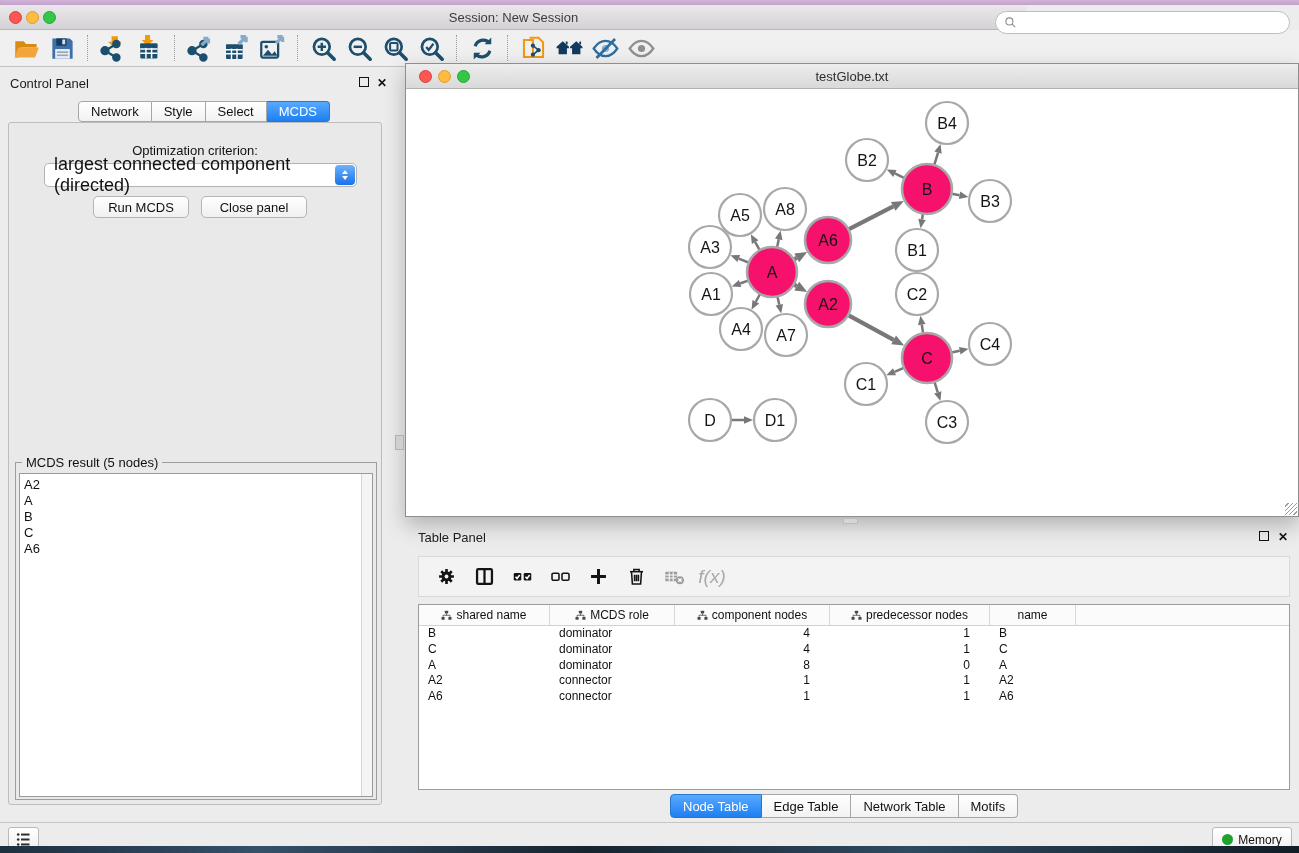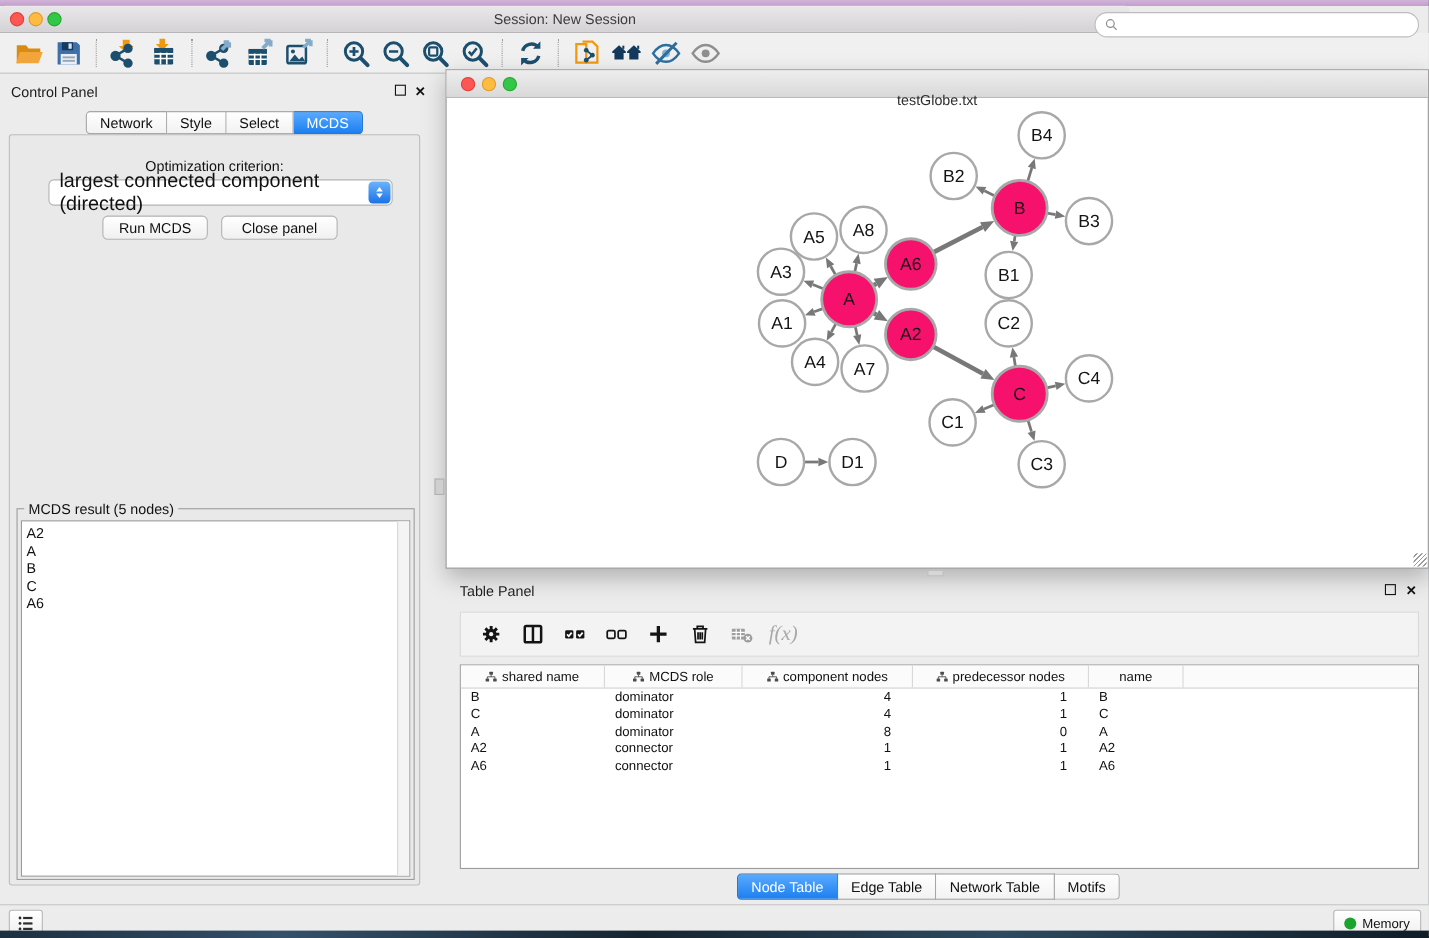--- a/index.html
+++ b/index.html
@@ -67,34 +67,34 @@
   #result-scroll { position:absolute; right:0; top:0; width:11px; height:100%; background:#f4f4f4; border-left:1px solid #d6d6d6; }
 
   
   #net-win { left:405px; top:58px; width:894px; height:454px; background:#fff;
      border:1px solid #8e8e8e; box-shadow:0 8px 20px rgba(0,0,0,.25); }
   #net-titlebar { left:0; top:0; width:100%; height:25px;
      background:linear-gradient(#ededed,#d9d9d9); border-bottom:1px solid #b2b2b2; }
   #net-titlebar .r { left:13px; background:#fc5753; border:1px solid #df3e3a; }
   #net-titlebar .y { left:32px; background:#fdbc40; border:1px solid #de9c2e; }
   #net-titlebar .g { left:51px; background:#33c748; border:1px solid #27a532; }
-  #net-title { width:100%; text-align:center; top:5px; font-size:13px; color:#2e2e2e;margin-top:14px; }
+  #net-title { width:100%; text-align:center; top:5px; font-size:13px; color:#2e2e2e; }
   #graph { position:absolute; left:0; top:25px; }
   #net-grip { right:1px; bottom:1px; width:12px; height:12px;
      background:repeating-linear-gradient(135deg,transparent 0 2px,#9a9a9a 2px 3px); }
   .splitter-grip-v { left:395px; top:430px; width:9px; height:15px; background:#cfcfcf; border:1px solid #b0b0b0; }
   .splitter-grip-h { left:843px; top:513px; width:15px; height:6px; background:#d6d6d6; border:1px solid #bcbcbc; }
 
   
   #tp-title { left:418px; top:525px; font-size:13px; color:#1c1c1c; }
   #tp-toolbar { left:418px; top:551px; width:872px; height:41px; background:#f3f3f3;
      border:1px solid #d9d9d9; display:flex; align-items:center; padding-left:8px; }
   .tp-btn { width:38px; height:30px; display:flex; align-items:center; justify-content:center; }
   .tp-btn svg { width:21px; height:21px; }
-  .tp-btn .fx { font-family:Liberation Serif, serif; font-style:italic; font-size:19px; color:#a9a9a9; }
+  .tp-btn .fx { font-family:Liberation Sans, sans-serif; font-style:italic; font-size:19px; color:#a9a9a9; }
   #node-table { left:418px; top:599px; width:872px; height:186px; background:#fff; border:1px solid #9b9b9b; }
   #tbl-head { display:flex; height:21px; background:#fbfbfb; border-bottom:1px solid #d2d2d2; }
   .th { display:flex; align-items:center; justify-content:center; gap:4px;
      border-right:1px solid #d8d8d8; font-size:12px; color:#111; }
   .th svg { width:11px; height:11px; }
   .tr { display:flex; height:15.8px; font-size:12px; color:#111; }
   .td { overflow:hidden; white-space:nowrap; line-height:15.8px; }
   .td.l { text-align:left; padding-left:9px; }
   .td.r { text-align:right; padding-right:20px; }
 

